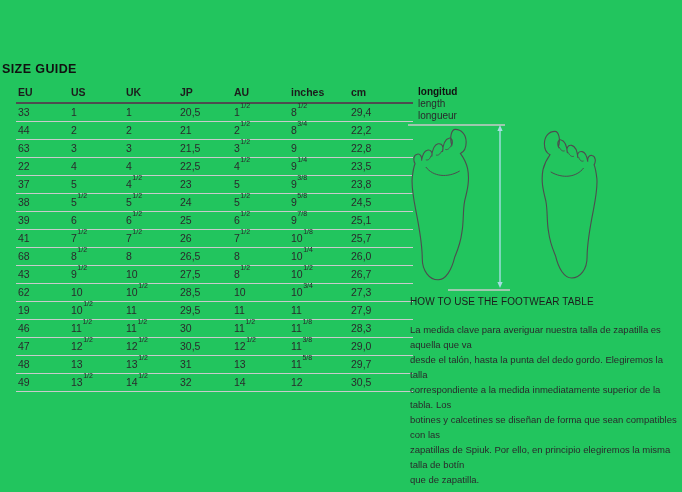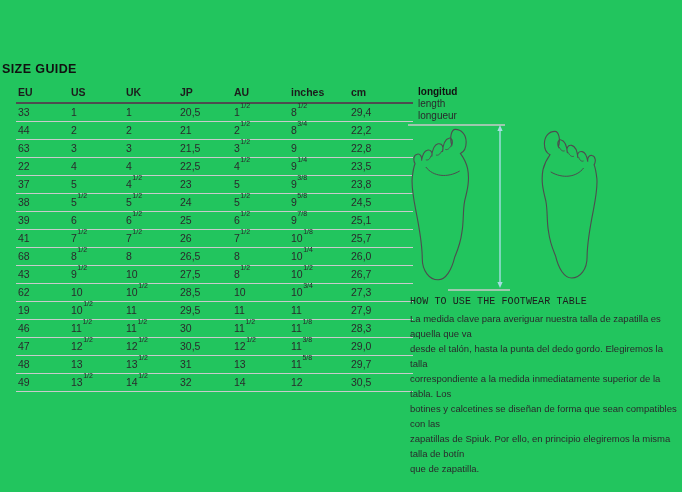--- a/index.html
+++ b/index.html
@@ -46,22 +46,21 @@
     position: absolute; left: 418px; top: 86px;
     font-size: 10px; line-height: 12px; color: #2a2a2c;
   }
   .measure-labels .bold { font-weight: bold; color: #111; }
 
   .feet-svg { position: absolute; left: 408px; top: 113px; }
 
   .howto { position: absolute; left: 410px; top: 296px; width: 272px; }
   .howto-heading {
     font-size: 10px; color: #1c1c1c; letter-spacing: 0.1px;
-    margin-bottom: 4px;
-    font-family: Liberation Mono, monospace;
+    margin-bottom: 15px;
   }
   .howto-body {
     font-size: 9.5px; line-height: 15px; color: #2a2a2c;
     white-space: pre-line;
   }
 </style>
 </head>
 <body>
 
 <div class="page">

